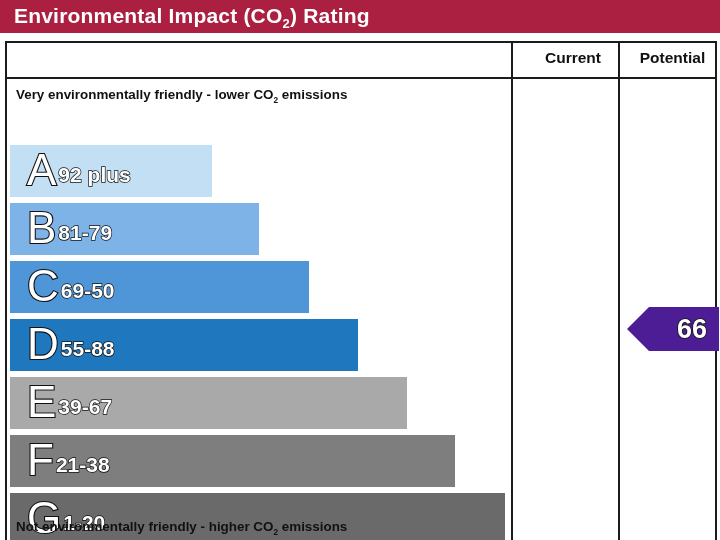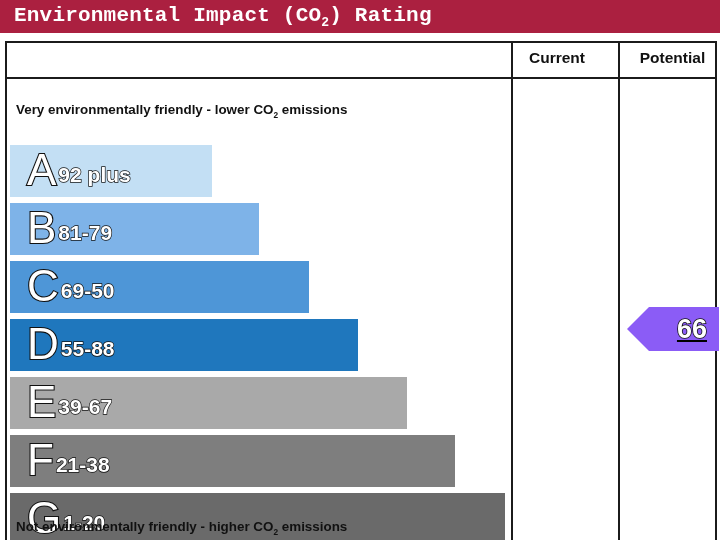--- a/index.html
+++ b/index.html
@@ -59,38 +59,38 @@
   }
 
   .col-header {
     position: absolute;
     top: 6px;
     font-size: 15.5px;
     font-weight: bold;
     color: #111111;
     text-align: center;
   }
-  #header-current   { left: 506px; width: 88px; }
+  #header-current   { left: 506px; width: 88px; text-align: right; }
   #header-potential { left: 613px; width: 105px; }
 
   
   #chart-area {
     position: absolute;
     left: 0; top: 36px;
     width: 504px; height: 467px;
   }
   .caption {
     position: absolute;
     left: 9px;
     font-size: 13.4px;
     font-weight: bold;
     color: #111111;
     white-space: nowrap;
   }
-  #caption-top    { top: 8px; margin-top: 15px; }
+  #caption-top    { top: 8px; }
   #caption-bottom { top: 440px; }
 
   .band {
     position: absolute;
     left: 3px;
     height: 52px;
     display: flex;
     align-items: center;
   }
   .band-letter {
@@ -133,21 +133,21 @@
     paint-order: stroke fill;
     line-height: 1;
   }
   #arrow-current   { left: 513px; width: 92px; top: 299px; }
   #arrow-potential { left: 620px; width: 92px; top: 264px; }
 </style>
 </head>
 <body>
 
 <div id="title-bar" style="background: rgb(171, 32, 64);">
-  <div id="title-text" style="color: rgb(255, 255, 255); font-family: Liberation Mono, monospace;"><span>Environmental Impact (CO</span><span class="sub">2</span><span>) Rating</span></div>
+  <div id="title-text" style="color: rgb(255, 255, 255);"><span>Environmental Impact (CO</span><span class="sub">2</span><span>) Rating</span></div>
 </div>
 
 <div id="table-frame">
 
   <div id="header-hline"></div>
   <div class="vline" id="vline-current"></div>
   <div class="vline" id="vline-potential"></div>
 
   <div class="col-header" id="header-current">Current</div>
   <div class="col-header" id="header-potential">Potential</div>
@@ -181,17 +181,17 @@
       <span class="band-range">21-38</span>
     </div>
     <div class="band" style="width: 495px; top: 414px; background: rgb(106, 106, 106);">
       <span class="band-letter">G</span>
       <span class="band-range">1-20</span>
     </div>
 
     <div class="caption" id="caption-bottom"><span>Not environmentally friendly - higher CO</span><span class="sub">2</span><span> emissions</span></div>
   </div>
 
-  <div class="arrow" id="arrow-potential" style="background: #8b5cf6; text-decoration: underline;">
+  <div class="arrow" id="arrow-potential" style="background: #4c1d95;">
     <span>66</span>
   </div>
 
 </div>
 
 </body></html>

